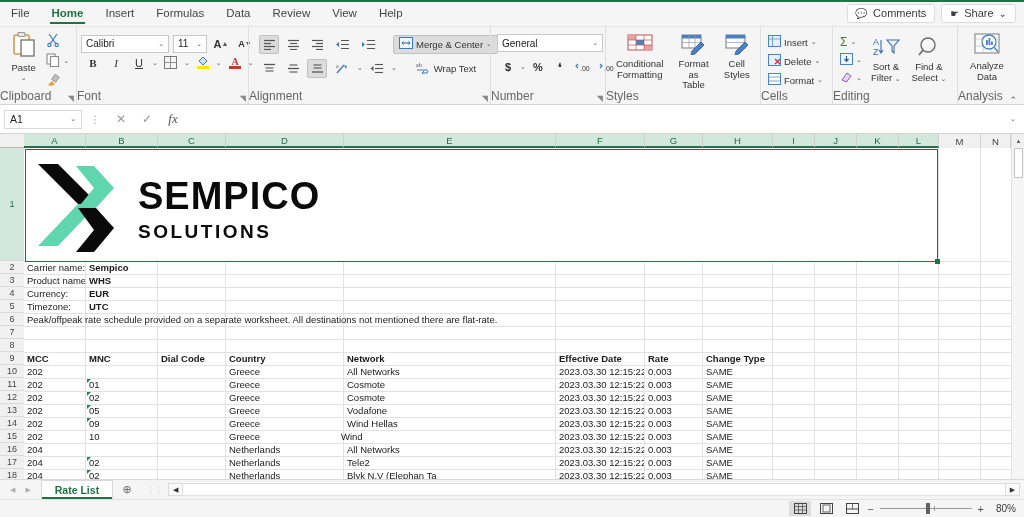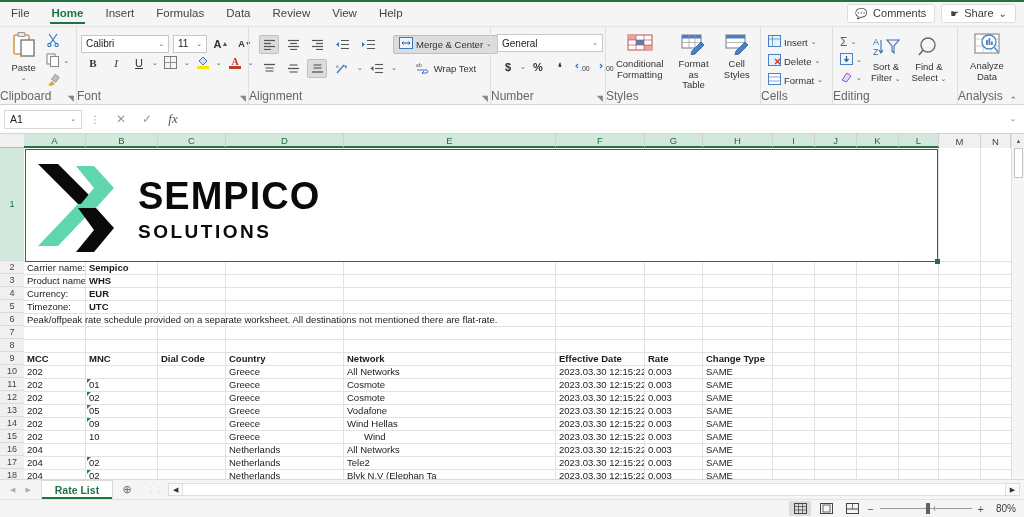--- a/index.html
+++ b/index.html
@@ -802,21 +802,21 @@
       <div class="gcell mnc-mark" style="left:62px;top:269px;width:71px;height:13px">09</div>
       <div class="gcell" style="left:202px;top:269px;width:117px;height:13px">Greece</div>
       <div class="gcell" style="left:320px;top:269px;width:211px;height:13px">Wind Hellas</div>
       <div class="gcell" style="left:532px;top:269px;width:88px;height:13px">2023.03.30 12:15:22</div>
       <div class="gcell" style="left:621px;top:269px;width:57px;height:13px">0.003</div>
       <div class="gcell" style="left:679px;top:269px;width:69px;height:13px">SAME</div>
 
       <div class="gcell" style="left:0;top:282px;width:61px;height:13px">202</div>
       <div class="gcell" style="left:62px;top:282px;width:71px;height:13px">10</div>
       <div class="gcell" style="left:202px;top:282px;width:117px;height:13px">Greece</div>
-      <div class="gcell" style="left:337px;top:282px;width:211px;height:13px">Wind</div>
+      <div class="gcell" style="left:314px;top:282px;width:211px;height:13px">Wind</div>
       <div class="gcell" style="left:532px;top:282px;width:88px;height:13px">2023.03.30 12:15:22</div>
       <div class="gcell" style="left:621px;top:282px;width:57px;height:13px">0.003</div>
       <div class="gcell" style="left:679px;top:282px;width:69px;height:13px">SAME</div>
 
       <div class="gcell" style="left:0;top:295px;width:61px;height:13px">204</div>
       <div class="gcell" style="left:62px;top:295px;width:71px;height:13px"></div>
       <div class="gcell" style="left:202px;top:295px;width:117px;height:13px">Netherlands</div>
       <div class="gcell" style="left:320px;top:295px;width:211px;height:13px">All Networks</div>
       <div class="gcell" style="left:532px;top:295px;width:88px;height:13px">2023.03.30 12:15:22</div>
       <div class="gcell" style="left:621px;top:295px;width:57px;height:13px">0.003</div>

